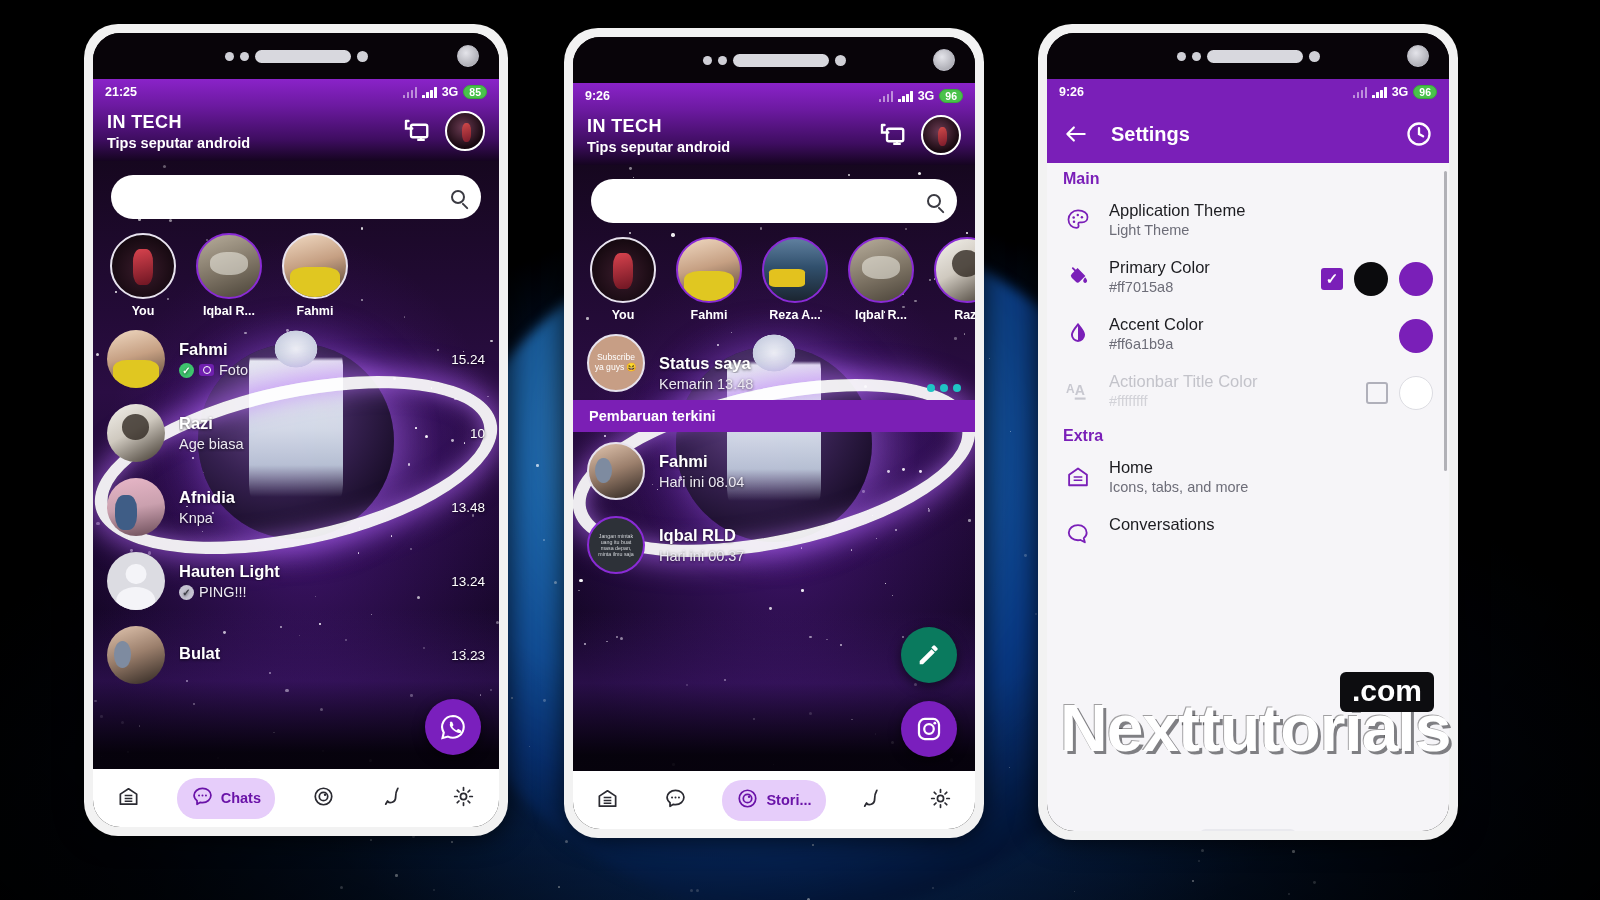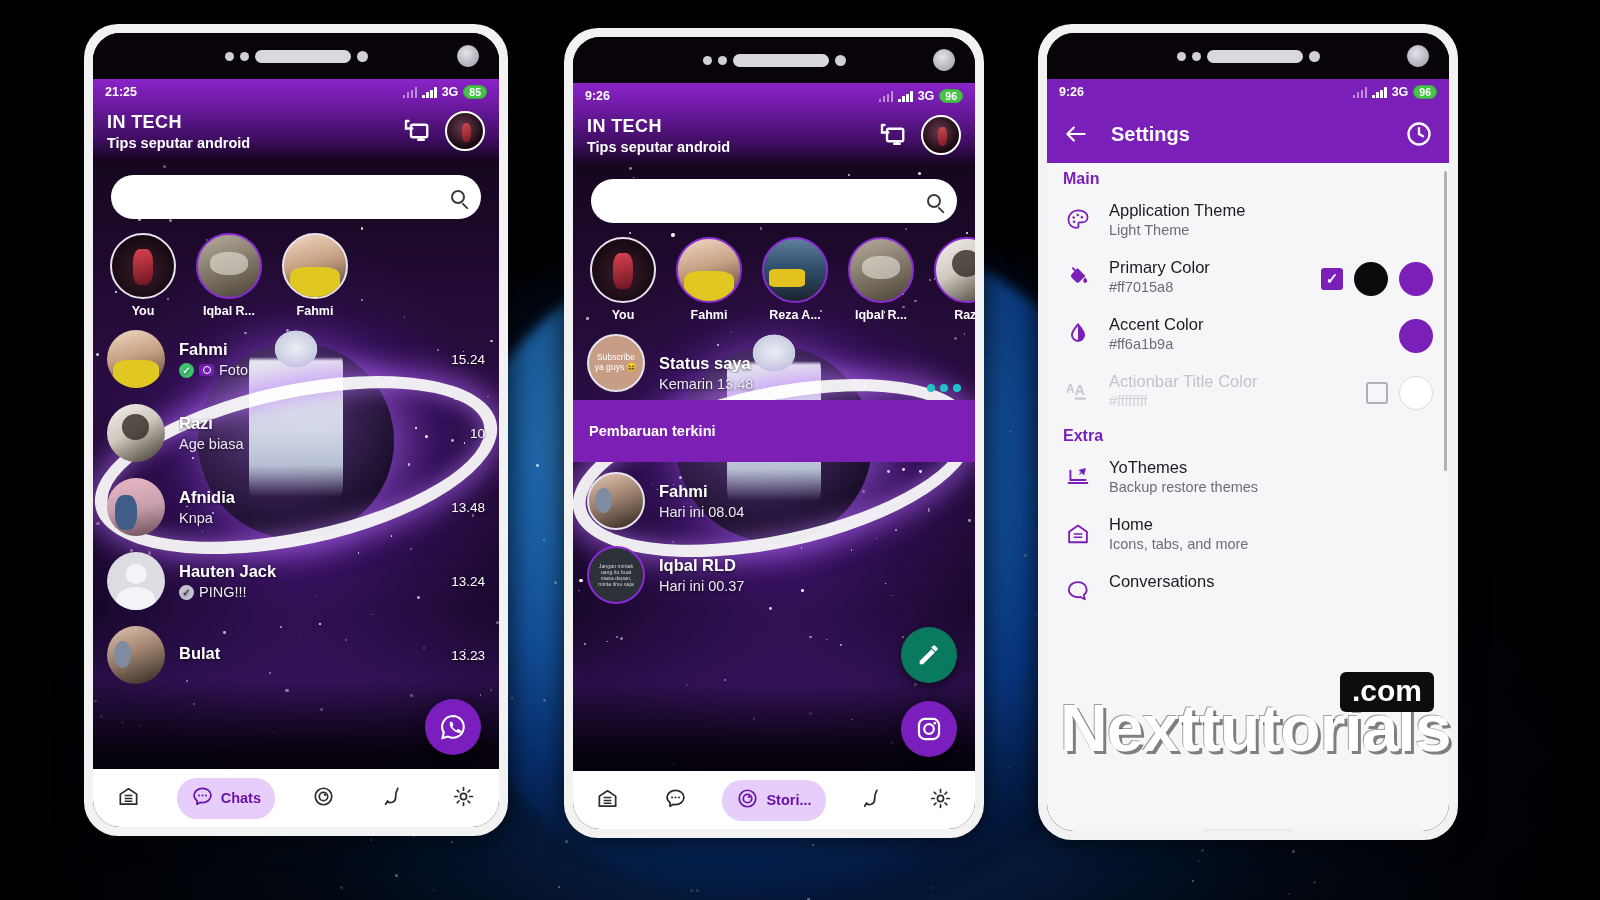--- a/index.html
+++ b/index.html
@@ -302,21 +302,21 @@
     display: flex; align-items: center; gap: 7px;
     padding: 7px 10px; border-radius: 20px;
   }
   .navitem.active { background: #e6cdfa; padding: 7px 14px; }
   .navitem .lbl { color: #6a13a8; font-size: 14.5px; font-weight: bold; }
   .navitem svg { width: 23px; height: 23px; }
 
   
   .sectionbar {
     background: #7b1fb5; color: #fff;
-    padding: 23px 16px; font-size: 14.5px; font-weight: bold;
+    padding: 8px 16px; font-size: 14.5px; font-weight: bold;
     position: relative; z-index: 5;
   }
   .teal-dots { position: absolute; display: flex; gap: 5px; }
   .teal-dots i { width: 8px; height: 8px; border-radius: 50%; background: #1fc4c4; display:block; }
 
   
   .set-appbar {
     background: #7a1fb8; color: #fff;
     height: 58px; display: flex; align-items: center;
     gap: 22px; padding: 0 16px;
@@ -776,21 +776,21 @@
         <div class="nm">Afnidia</div>
         <div class="ms">
                   <span class="mtxt">Knpa</span>
                 </div>
       </div>
       <div class="tm">13.48</div>
     </div>
     <div class="chatrow">
       <div class="av t-blank"></div>
       <div class="mid">
-        <div class="nm">Hauten Jack</div>
+        <div class="nm">Hauten Light</div>
         <div class="ms">
                   <span class="tick-grey">✓</span>
                   <span class="mtxt">PING!!!</span>
                 </div>
       </div>
       <div class="tm">13.24</div>
     </div>
     <div class="chatrow">
       <div class="av t-phones"></div>
       <div class="mid">
@@ -1232,34 +1232,20 @@
         </div>
         <div class="set-right">
               <span class="cbox off"></span>
               <span class="swatch sw-white"></span>
             </div>
       </div>
           <div class="set-head">Extra</div>
       <div class="set-row ">
         <span class="set-ico">
               <svg viewBox="0 0 24 24">
-                <path d="M5 6.2v8.6h14" fill="none" stroke="#7a1fb8" stroke-width="1.8" stroke-linecap="round"></path>
-                <path d="M3.4 17.6h17.2" stroke="#7a1fb8" stroke-width="1.8" stroke-linecap="round"></path>
-                <path d="M18.6 4.4 13.4 9.6M18.6 4.4l-1.4 5.2-1.6-2.2-2.2-1.6 5.2-1.4Z" fill="#7a1fb8" stroke="#7a1fb8" stroke-width="1.1" stroke-linejoin="round"></path>
-              </svg>
-            </span>
-        <div class="set-mid">
-          <div class="set-t">YoThemes</div>
-          <div class="set-s">Backup restore themes</div>
-        </div>
-
-      </div>
-      <div class="set-row ">
-        <span class="set-ico">
-              <svg viewBox="0 0 24 24">
                 <path d="M3.8 10 12 4.2 20.2 10v9.6H3.8V10Z" fill="none" stroke="#7a1fb8" stroke-width="1.7" stroke-linejoin="round"></path>
                 <path d="M8 12h8M8 15h8" stroke="#7a1fb8" stroke-width="1.5"></path>
               </svg>
             </span>
         <div class="set-mid">
           <div class="set-t">Home</div>
           <div class="set-s">Icons, tabs, and more</div>
         </div>
 
       </div>

